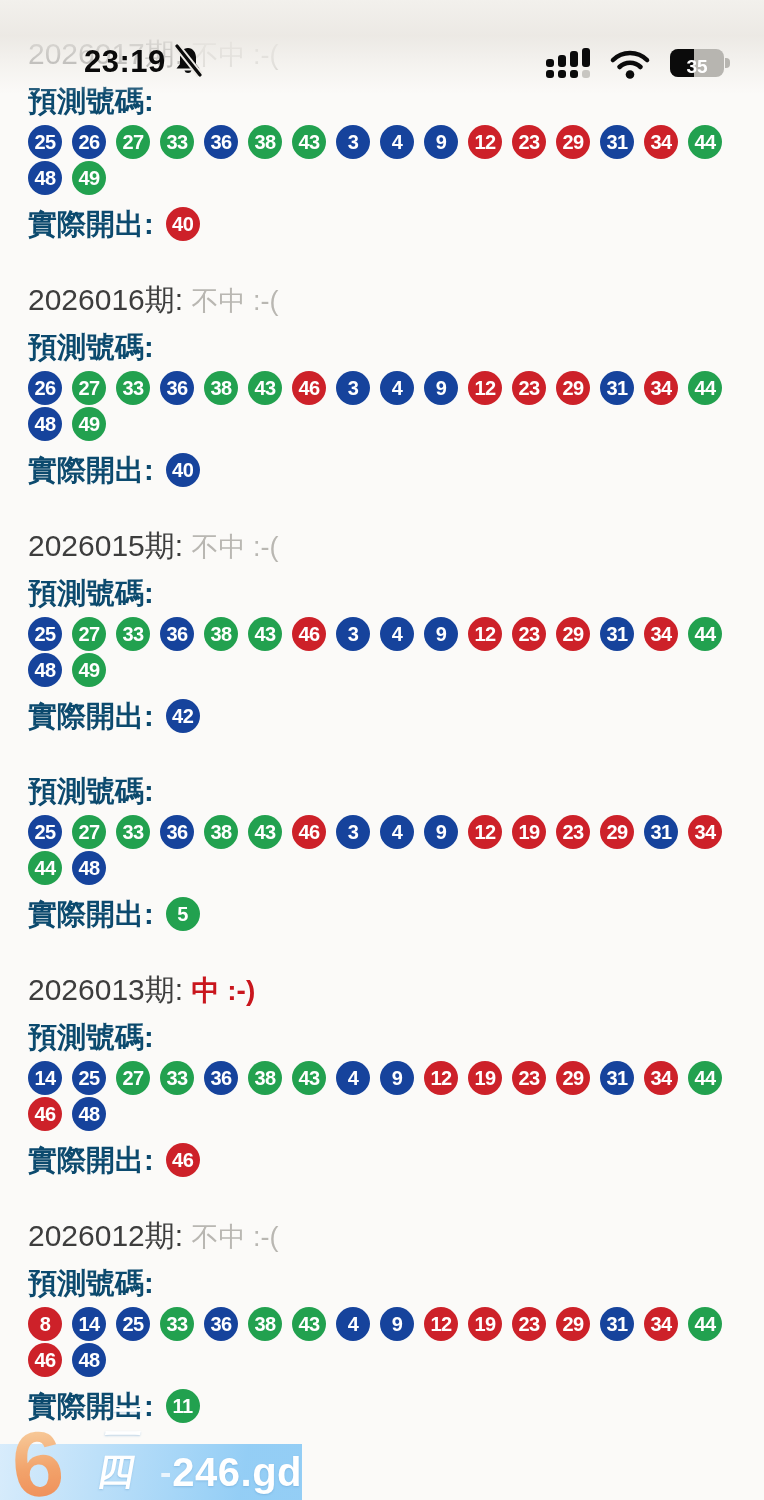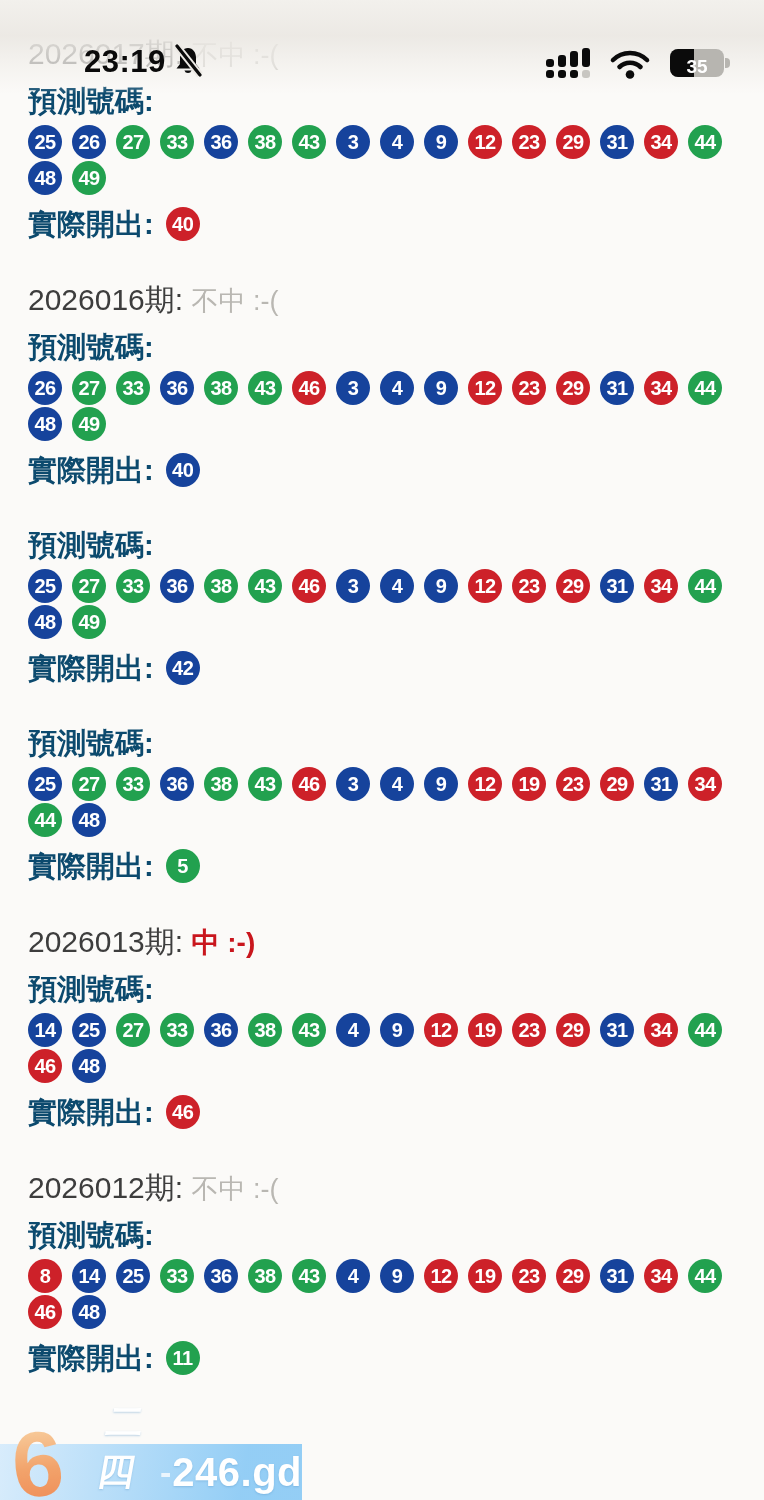--- a/index.html
+++ b/index.html
@@ -159,20 +159,24 @@
         </div>
     <div class="actual-row">
       <span class="actual-label">實際開出:</span>
       <span style="display:flex;">
             <span class="ball" style="background: rgb(22, 67, 156);">40</span>
           </span>
     </div>
   </section>
 
   <section class="period-section">
+    <h2 class="period-header">
+      <span class="period-id">2026015期:</span>
+      <span class="period-result miss">不中 :-(</span>
+    </h2>
     <div class="predicted-label">預測號碼:</div>
     <div class="balls">
           <span class="ball" style="background: rgb(22, 67, 156);">25</span>
           <span class="ball" style="background: rgb(34, 161, 79);">27</span>
           <span class="ball" style="background: rgb(34, 161, 79);">33</span>
           <span class="ball" style="background: rgb(22, 67, 156);">36</span>
           <span class="ball" style="background: rgb(34, 161, 79);">38</span>
           <span class="ball" style="background: rgb(34, 161, 79);">43</span>
           <span class="ball" style="background: rgb(205, 33, 41);">46</span>
           <span class="ball" style="background: rgb(22, 67, 156);">3</span>

